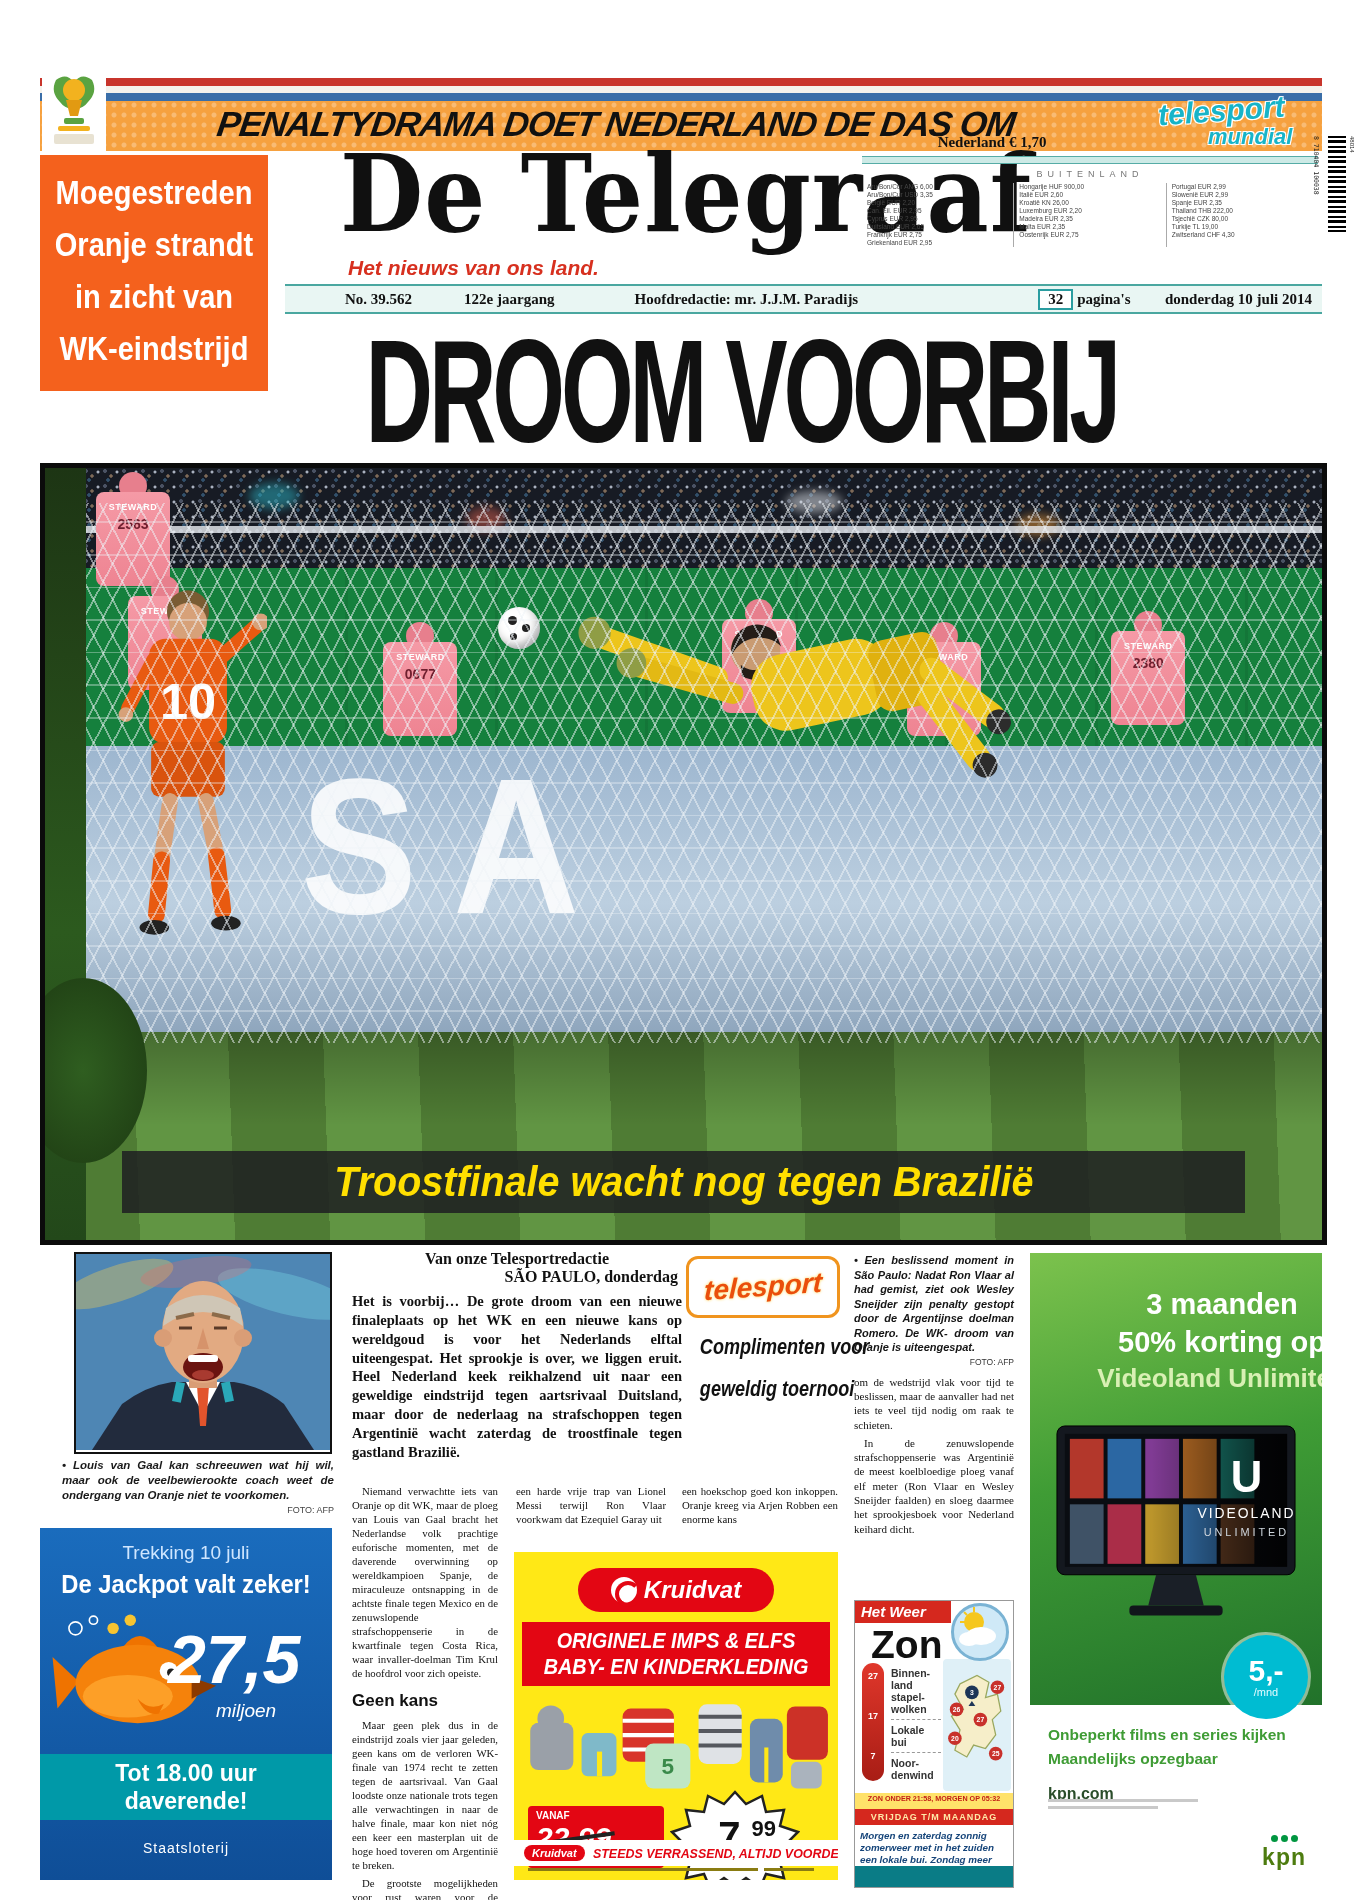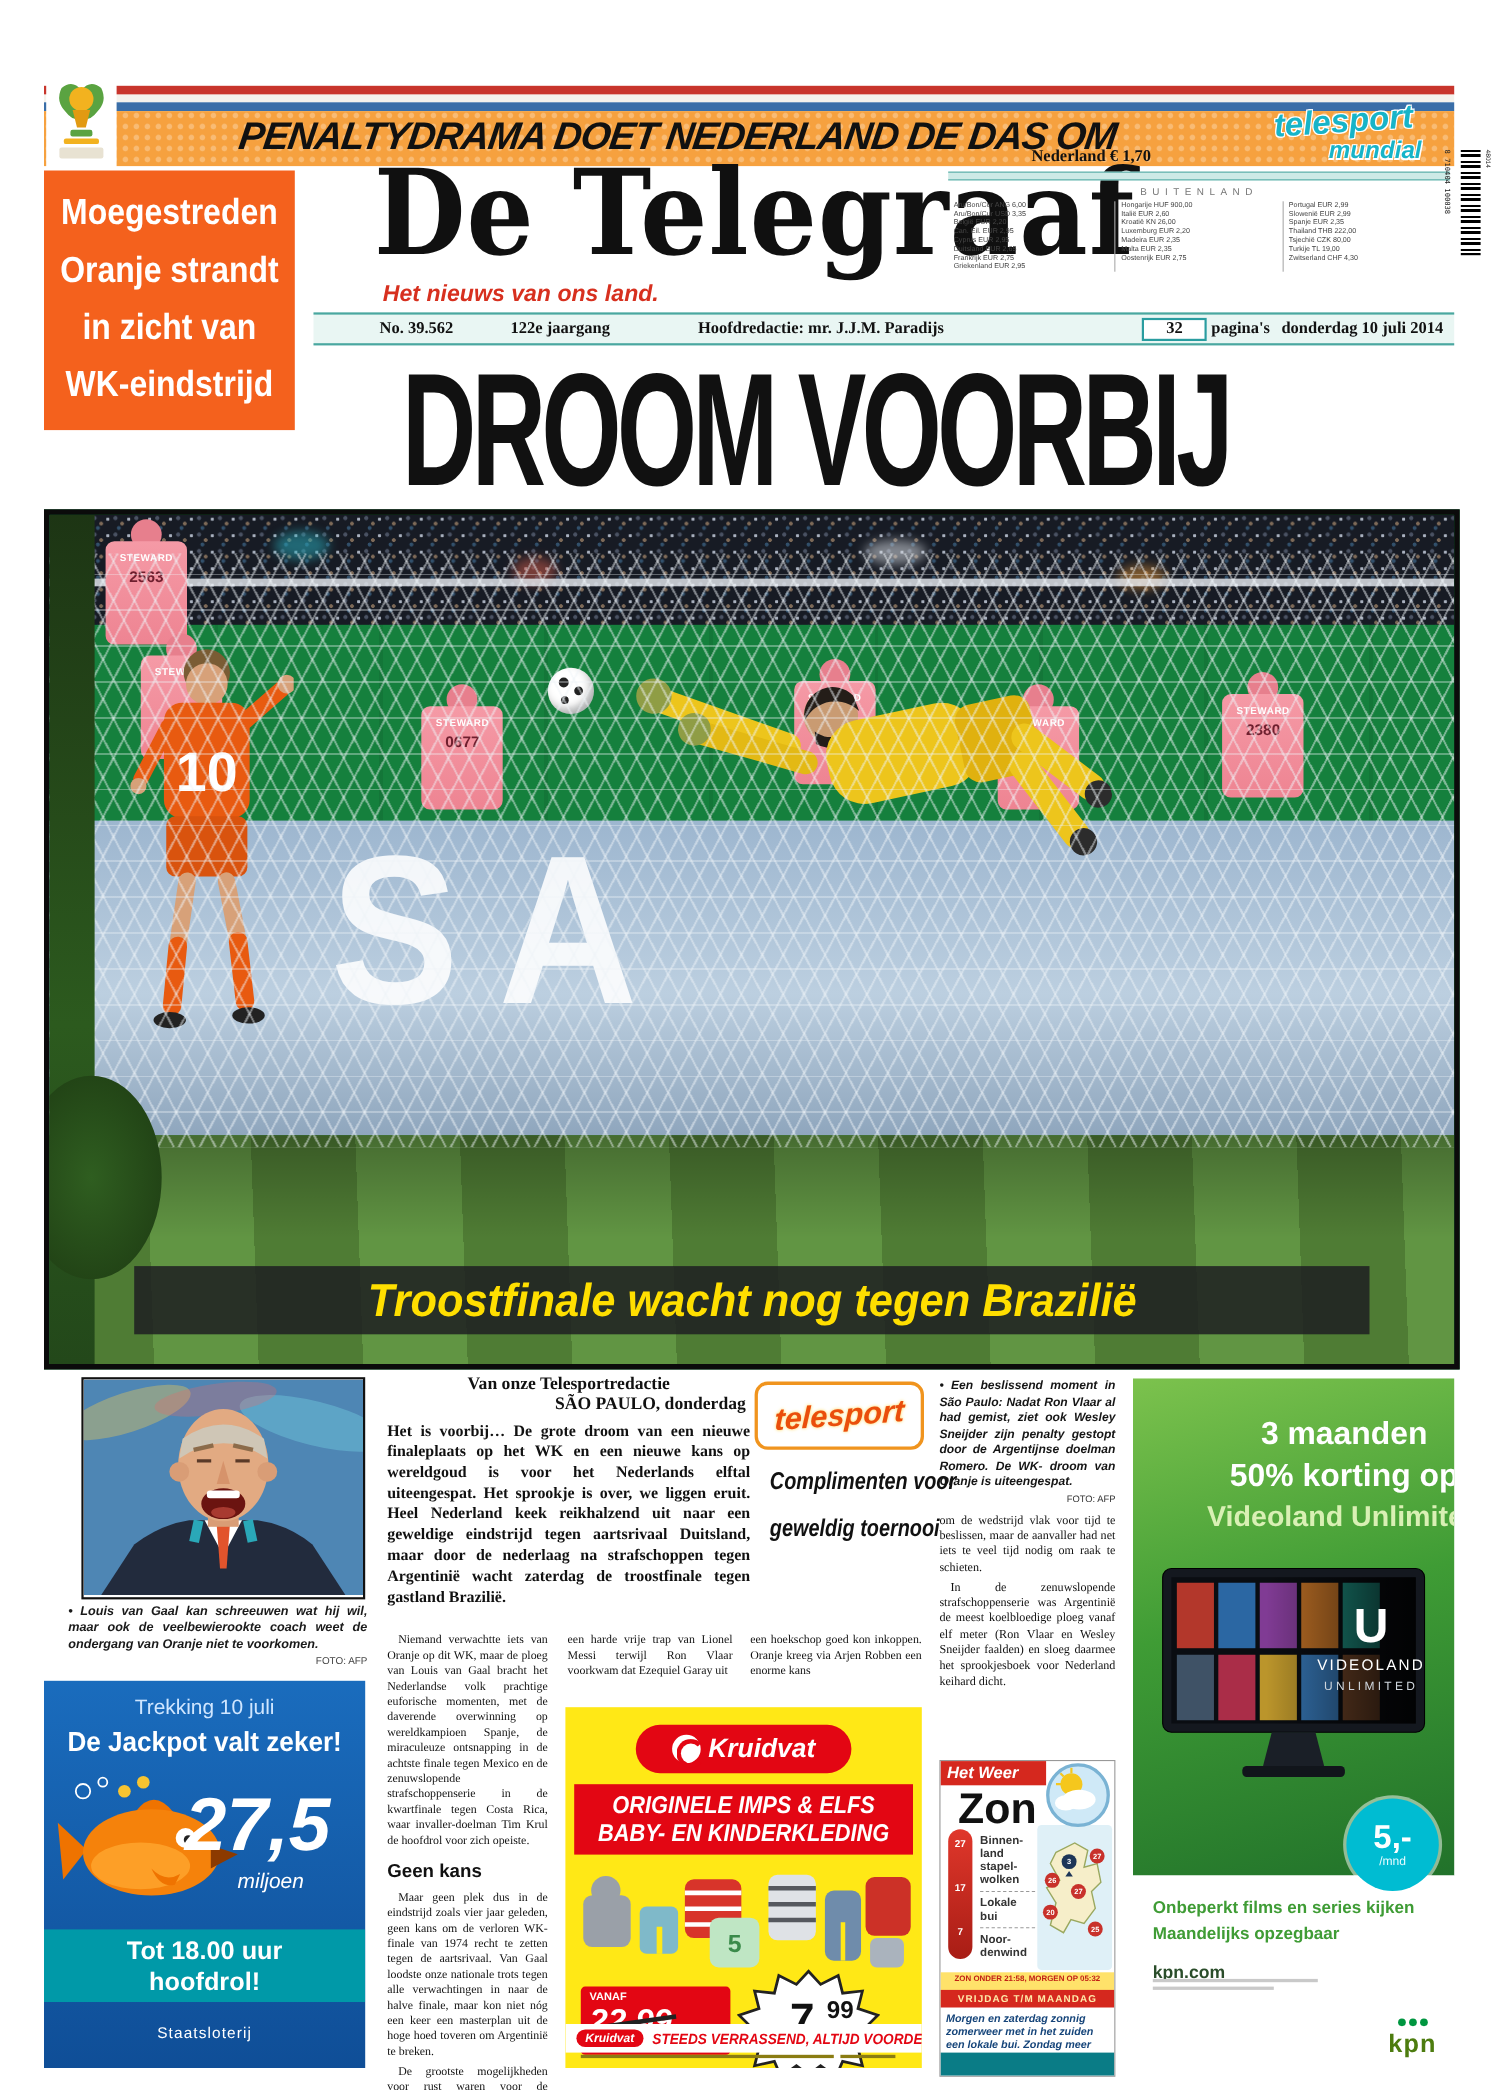--- a/index.html
+++ b/index.html
@@ -51,21 +51,21 @@
      font-family:"DejaVu Sans Mono",monospace;font-size:6.5px;color:#222;}
   .bc-small{position:absolute;left:1349px;top:136px;writing-mode:vertical-rl;font-size:6px;color:#222;}
 
   
   .dateline{position:absolute;left:285px;top:284px;width:1037px;height:26px;
      background:#e9f6f3;border-top:2px solid #4aa7a0;border-bottom:2px solid #4aa7a0;
      display:flex;align-items:center;font-family:"Liberation Serif",serif;
      font-weight:700;font-size:15px;}
   .dateline .no{margin-left:60px;} .dateline .vol{margin-left:52px;}
   .dateline .ed{margin-left:80px;} .dateline .pg{margin-left:180px;display:flex;align-items:center;}
-  .pg .pbox{border:2px solid #2a9da0;background:#fff;padding:0 20px;font-weight:700;margin-right:4px;}
+  .pg .pbox{border:2px solid #2a9da0;background:#fff;padding:0 8px;font-weight:700;margin-right:4px;}
   .dateline .date{margin-left:auto;margin-right:10px;}
 
   
   .headline{position:absolute;left:283px;top:308px;width:806px;height:152px;overflow:visible;text-align:center;}
   .headline span{display:inline-block;font-weight:900;font-size:114px;letter-spacing:-5px;
      transform:scale(.82,1.28);transform-origin:center top;white-space:nowrap;}
 
   
   .photo{position:absolute;left:40px;top:463px;width:1277px;height:772px;
      border:5px solid #0b0b0b;overflow:hidden;background:#15803d;}
@@ -485,21 +485,21 @@
         <path d="M178 80 L208 90 L178 106 Z" fill="#8c3a00"></path>
         <circle cx="150" cy="72" r="11" fill="#fff"></circle>
         <circle cx="153" cy="74" r="5" fill="#222"></circle>
         <path d="M112 106 q15 16 32 6 l-6 12 q-16 4 -26 -18 z" fill="#ef7300"></path>
       </svg>
     </div>
     <div class="lot-amount">27,5</div>
     <div class="lot-unit">miljoen</div>
     <div class="lot-band">
       <div>Tot 18.00 uur</div>
-      <div>hoofdrol!</div>
+      <div>daverende!</div>
     </div>
     <div class="lot-brand">Staatsloterij</div>
   </div>
 
   <div class="intro-block">
     <div class="byline">Van onze Telesportredactie</div>
     <div class="bycity">SÃO PAULO, donderdag</div>
     <div class="intro">Het is voorbij… De grote droom van een nieuwe finaleplaats op het WK en een nieuwe kans op wereldgoud is voor het Nederlands elftal uiteengespat. Het sprookje is over, we liggen eruit. Heel Nederland keek reikhalzend uit naar een geweldige eindstrijd tegen aartsrivaal Duitsland, maar door de nederlaag na strafschoppen tegen Argentinië wacht zaterdag de troostfinale tegen gastland Brazilië.</div>
   </div>
 

